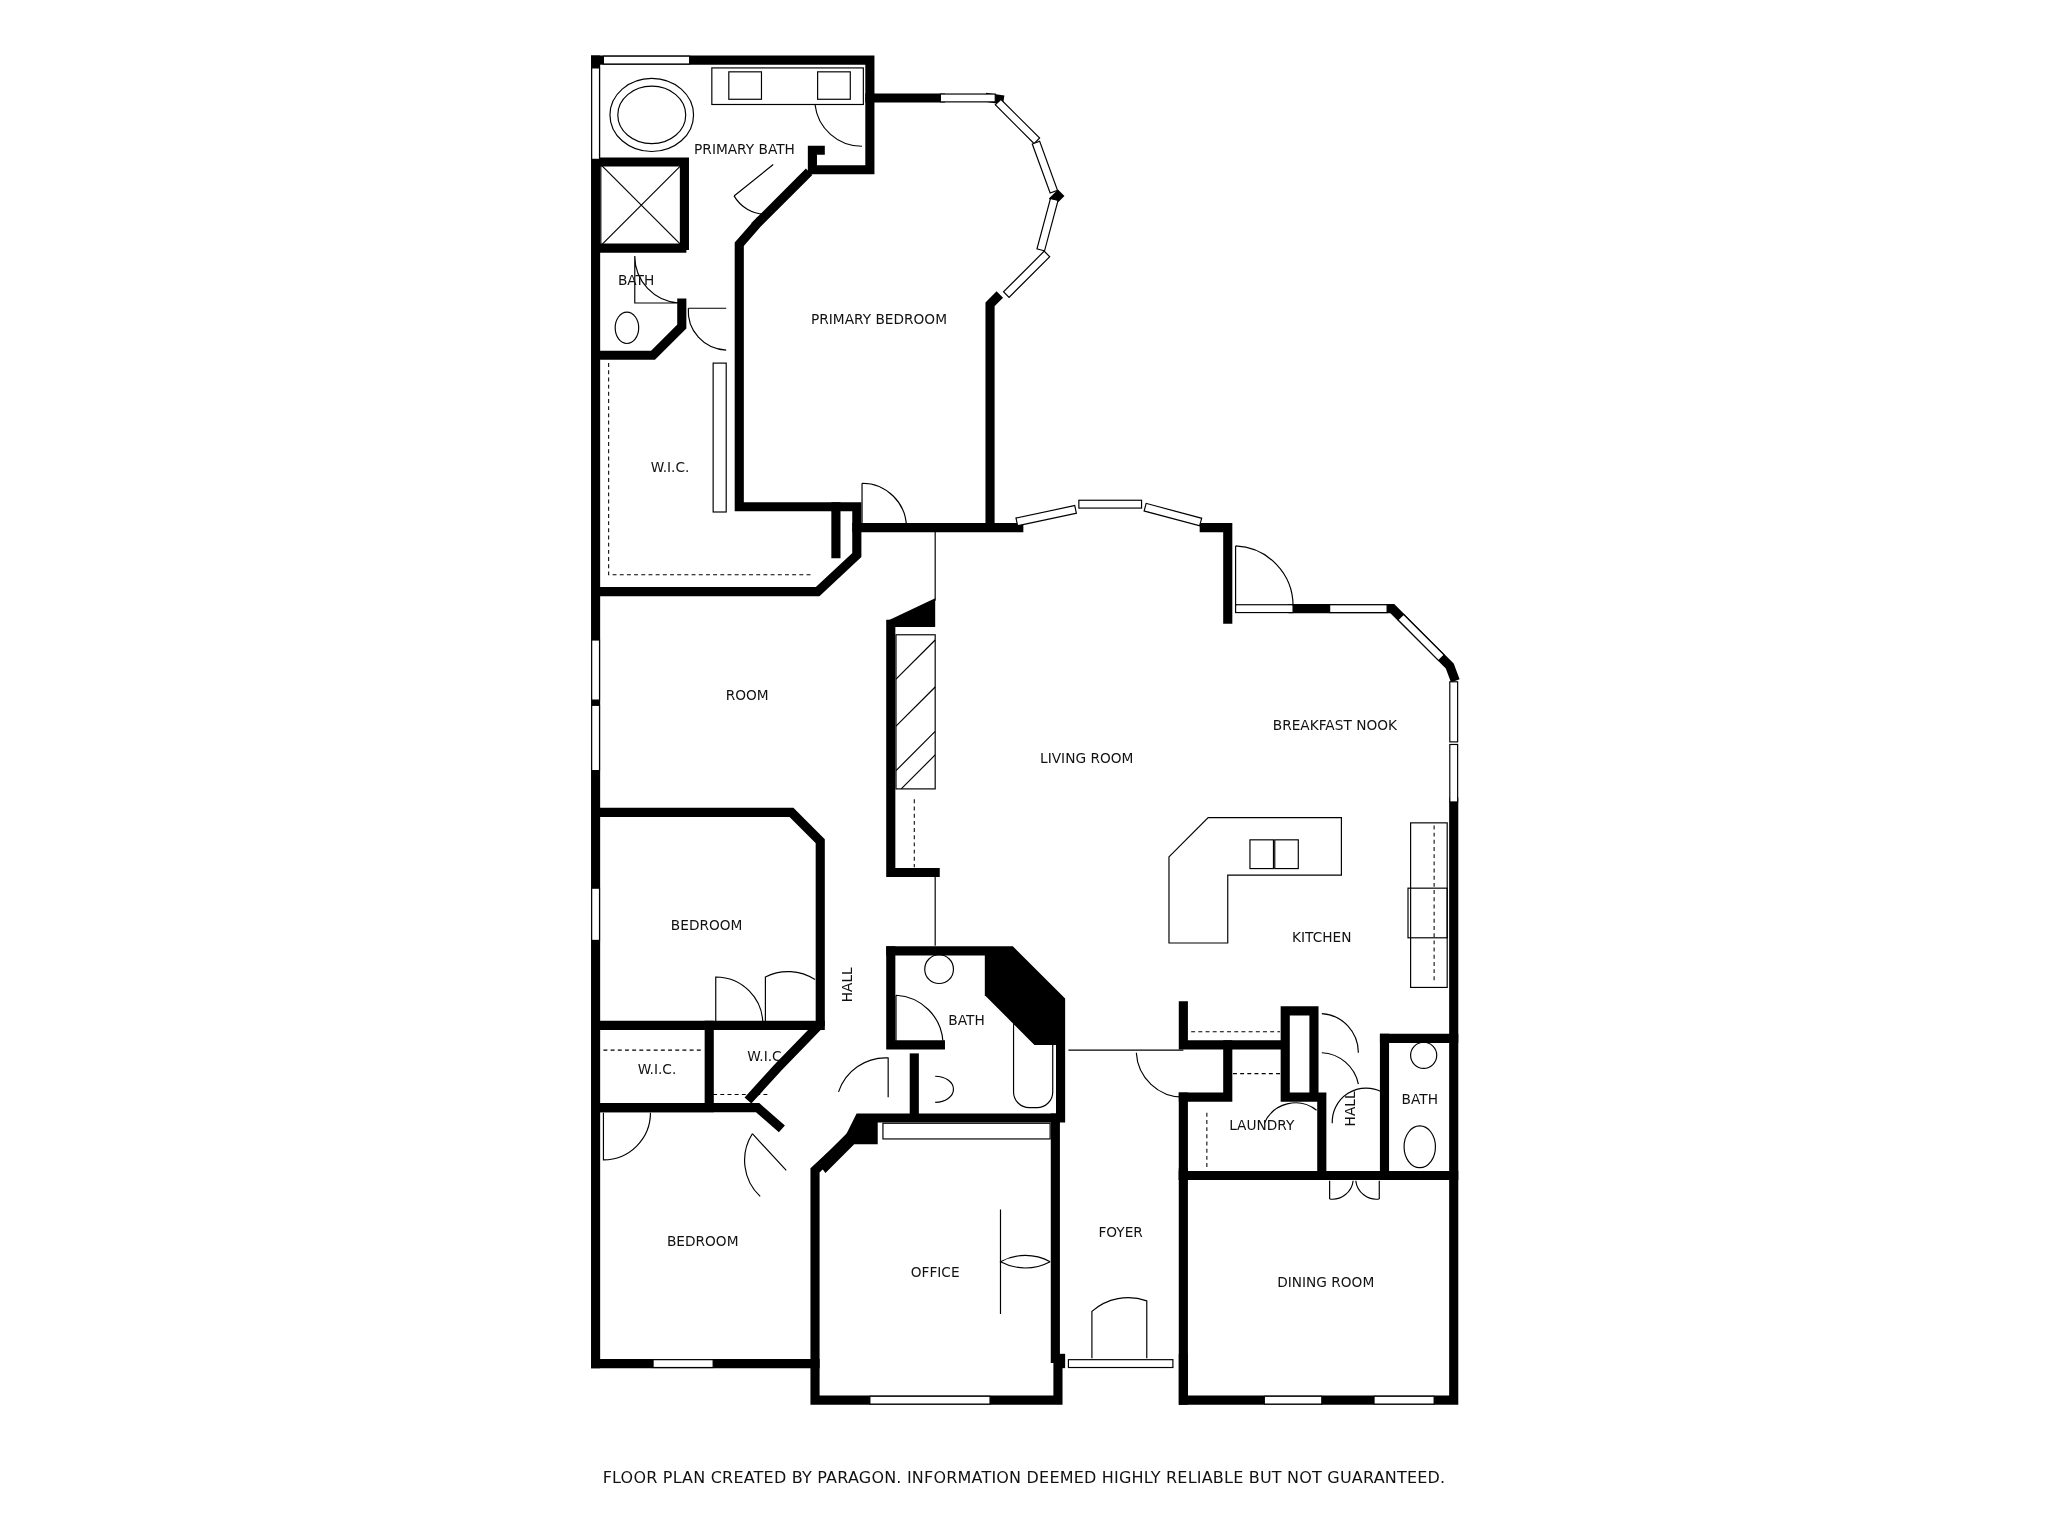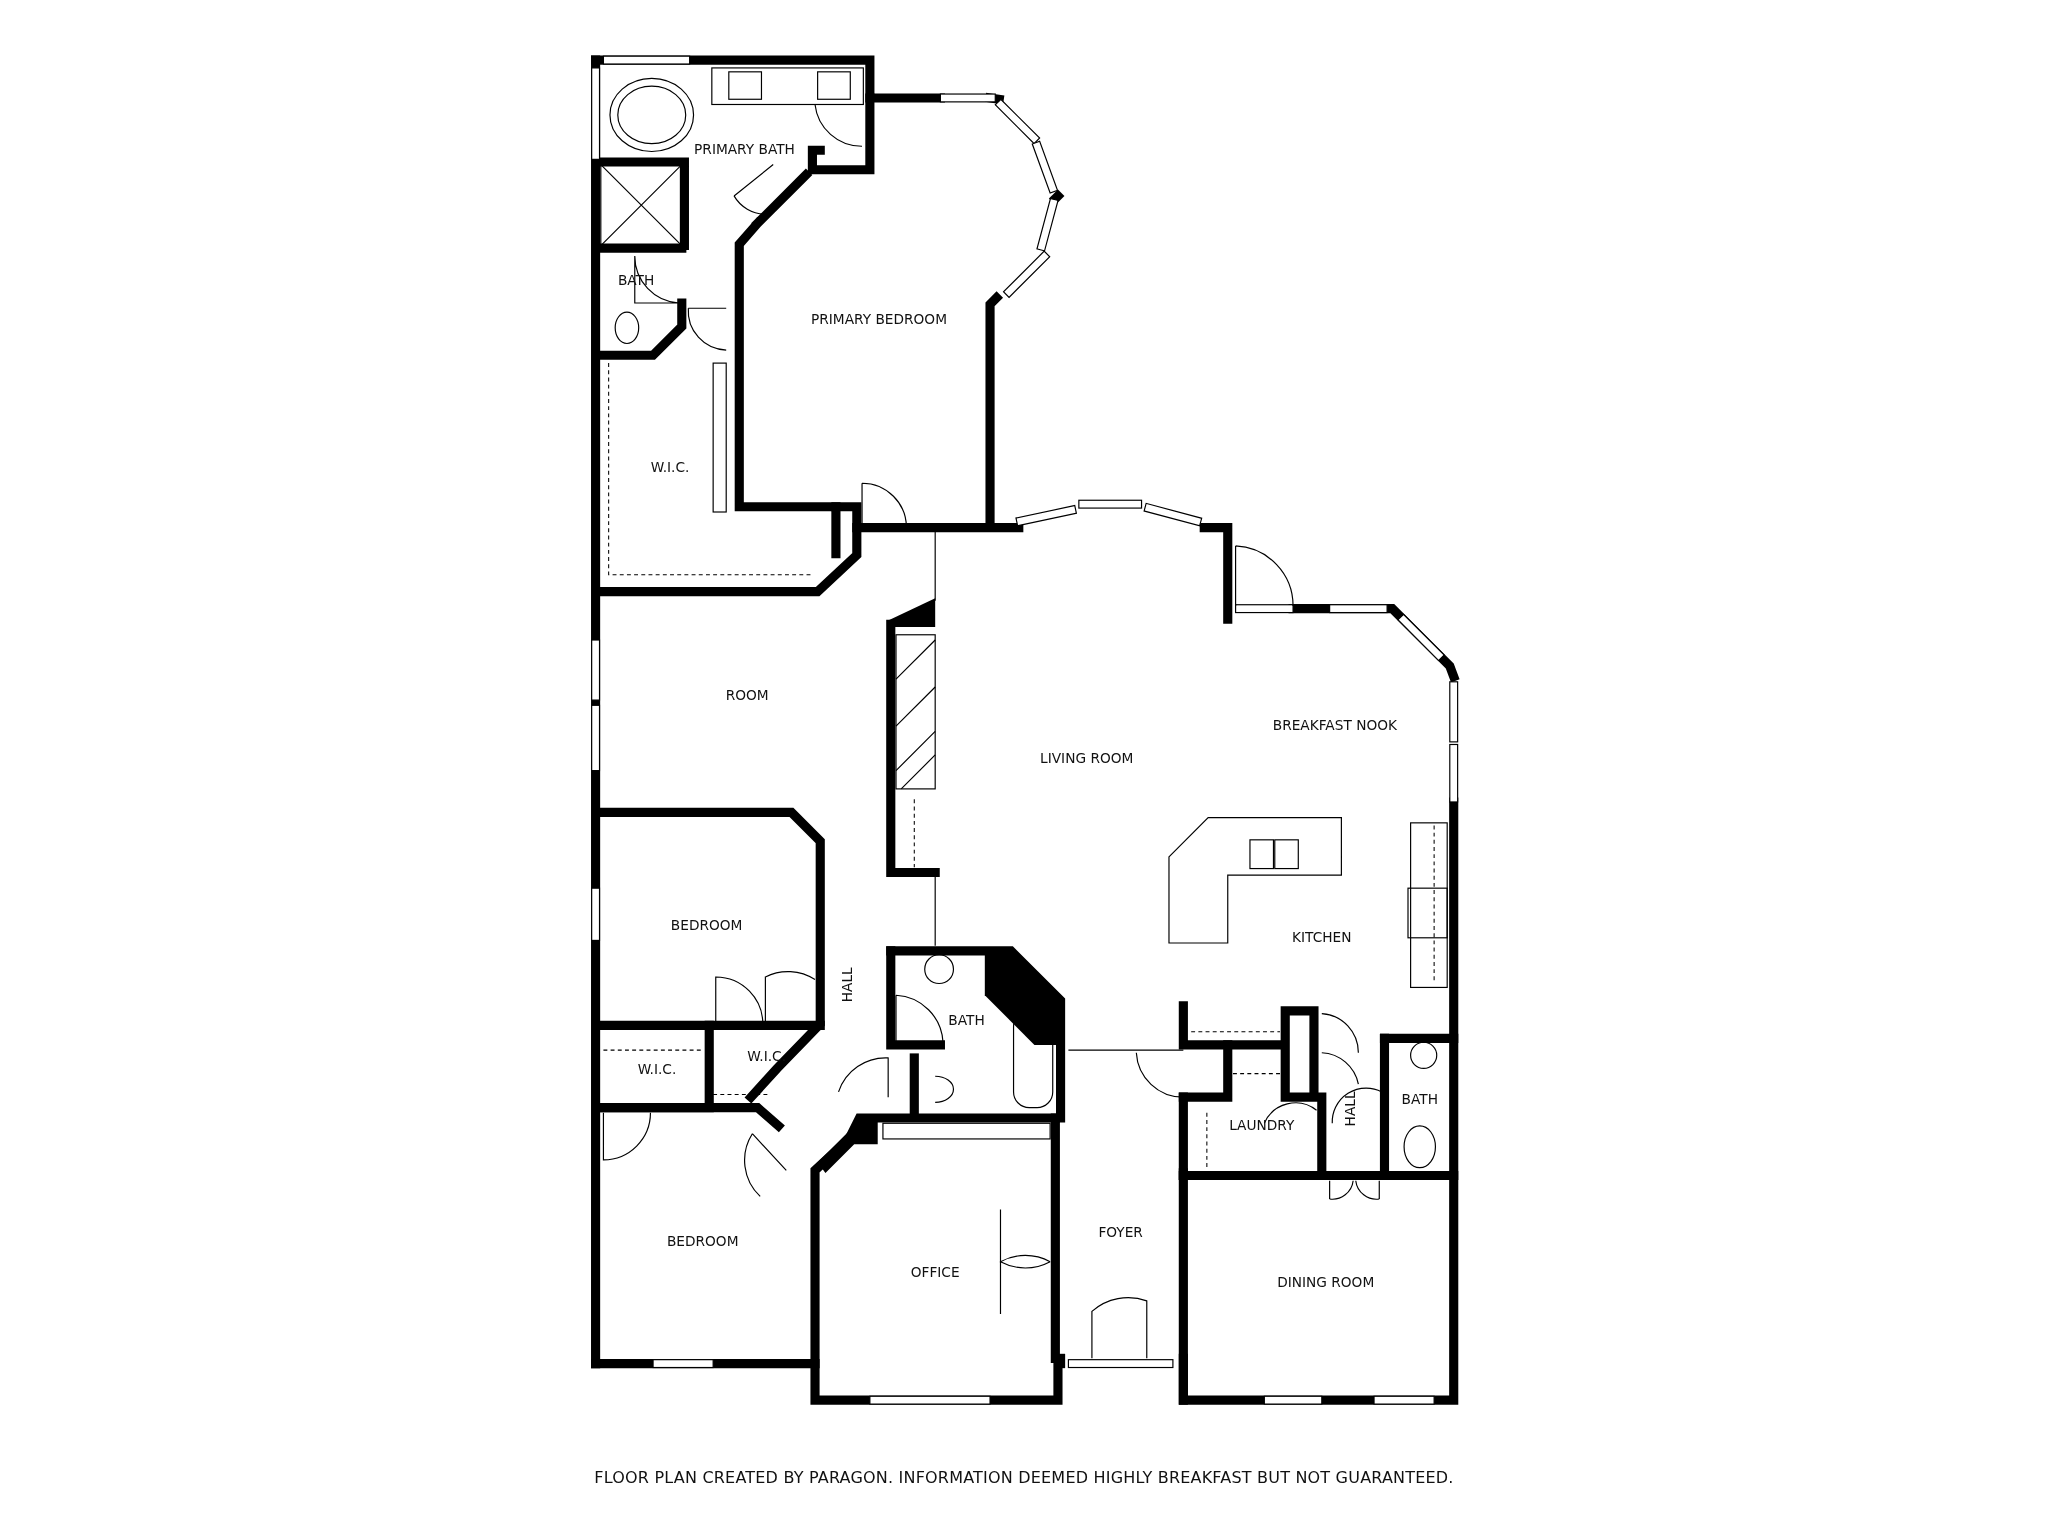--- a/index.html
+++ b/index.html
@@ -205,13 +205,13 @@
     <text class="lbl" x="966" y="862">LAUNDRY</text>
     <text class="lbl" x="1034" y="849" transform="rotate(-90 1034 849)">HALL</text>
     <text class="lbl" x="1087" y="842">BATH</text>
     <text class="lbl" x="858" y="944">FOYER</text>
     <text class="lbl" x="538" y="951">BEDROOM</text>
     <text class="lbl" x="716" y="975">OFFICE</text>
     <text class="lbl" x="1015" y="982">DINING ROOM</text>
   </g>
 </svg>
 
-<div class="footer">FLOOR PLAN CREATED BY PARAGON. INFORMATION DEEMED HIGHLY BREAKFAST BUT NOT GUARANTEED.</div>
+<div class="footer">FLOOR PLAN CREATED BY PARAGON. INFORMATION DEEMED HIGHLY RELIABLE BUT NOT GUARANTEED.</div>
 
 </body></html>

